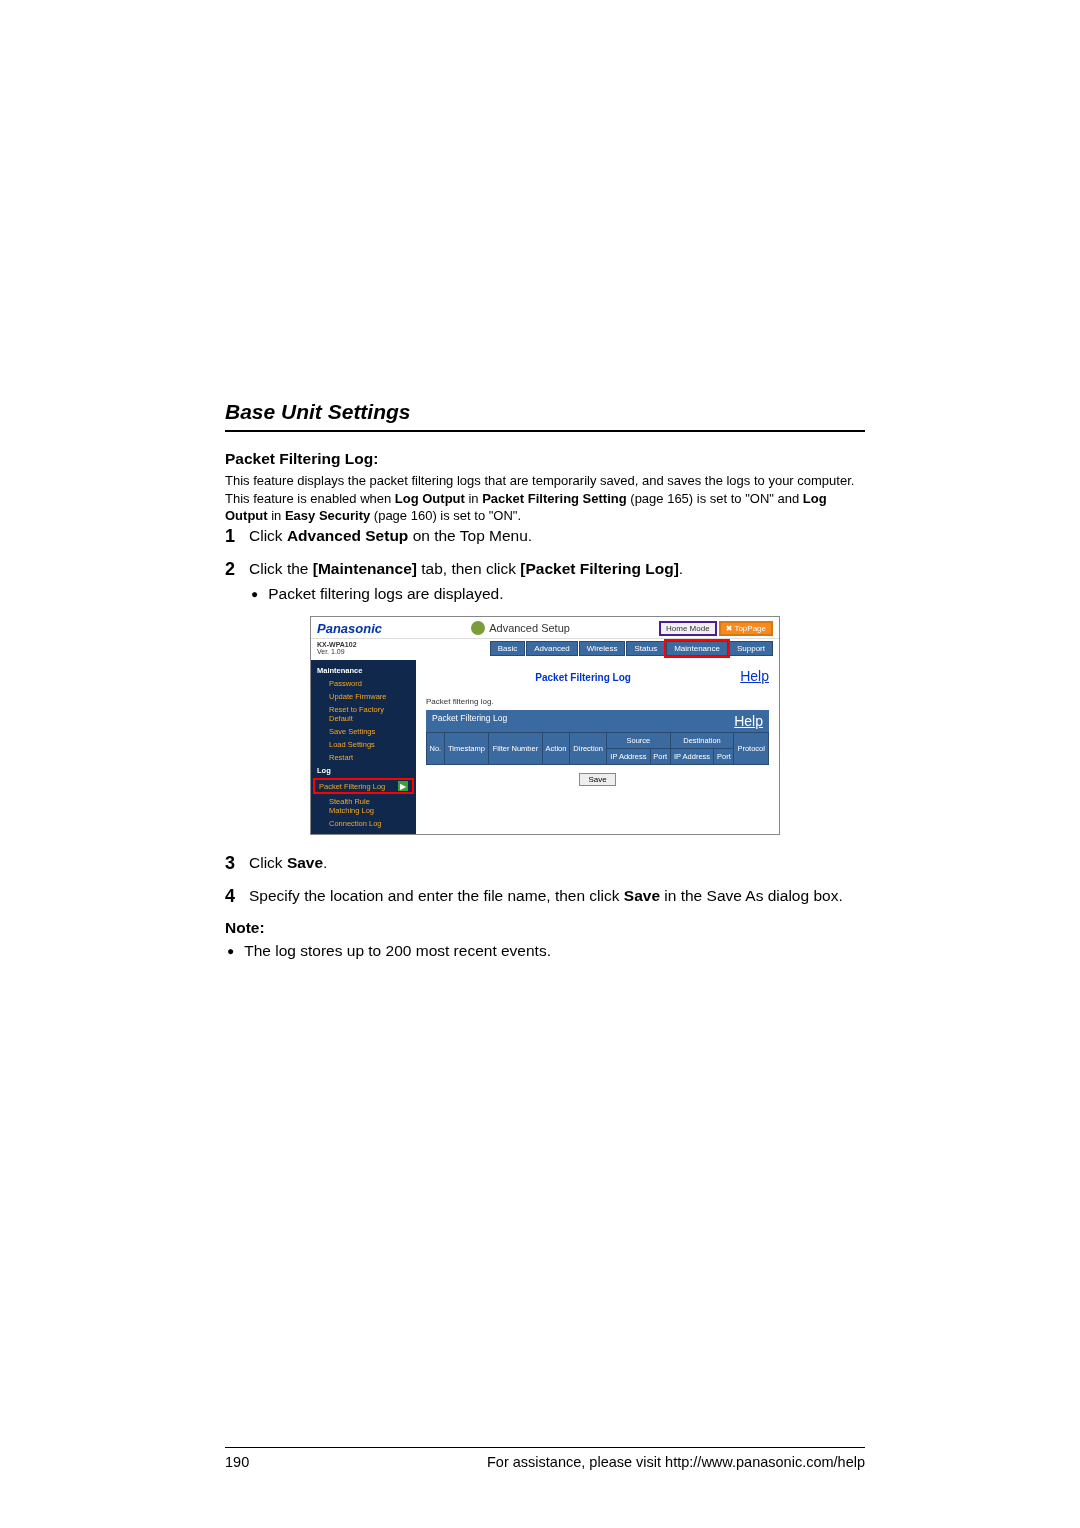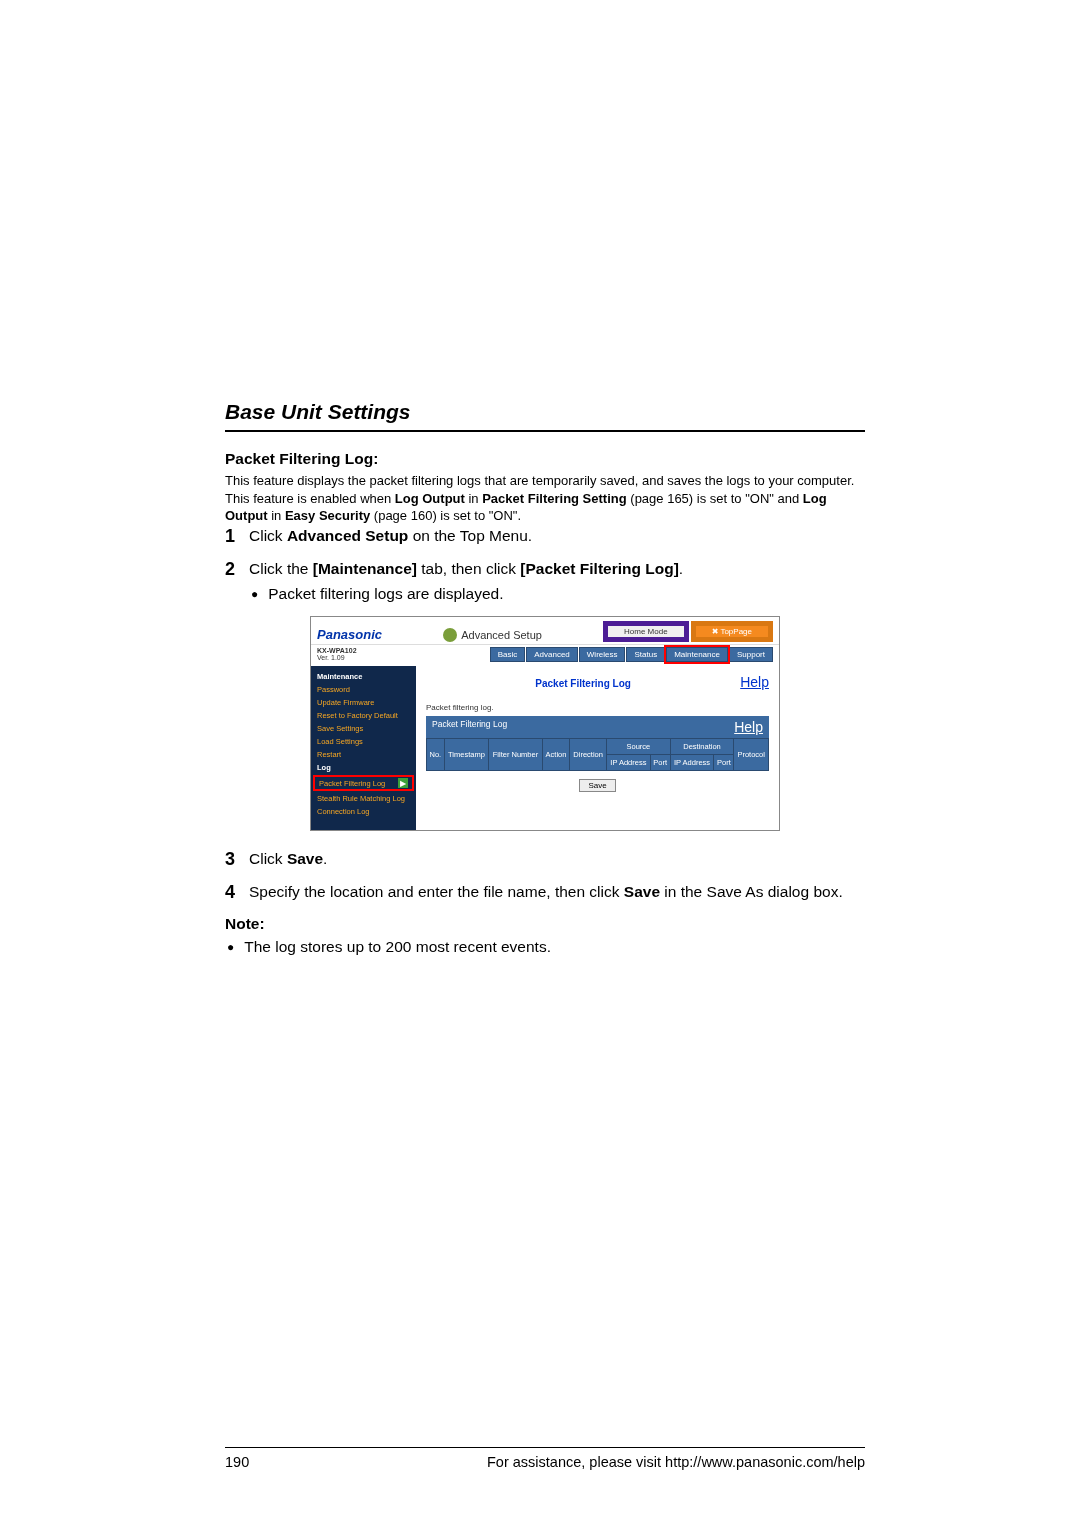--- a/index.html
+++ b/index.html
@@ -48,39 +48,39 @@
       margin: 8px 0 18px 0;
     }
     .screenshot {
       width: 470px;
       border: 1px solid #888;
       background: #fff;
       font-size: 8px;
     }
     .ss-top {
       display: flex;
-      align-items: flex-end;
+      align-items: flex-start;
       justify-content: space-between;
       padding: 4px 6px 2px 6px;
       border-bottom: 1px solid #ddd;
     }
     .brand {
       color: #0033aa;
       font-weight: bold;
       font-size: 13px;
       font-style: italic;
     }
     .adv-setup { display: flex; align-items: center; gap: 4px; font-size: 11px; color: #333; }
     .adv-setup .icon {
       width: 14px; height: 14px; border-radius: 50%;
       background: #7a9e3a; display: inline-block;
     }
     .mode-btns { display: flex; gap: 2px; }
     .mode-btn {
-      border: 5px solid #4c1d95; padding: 1px 16px; font-size: 8px;
+      border: 2px solid #4c1d95; padding: 1px 5px; font-size: 8px;
       background: #f0f0f0; color: #333;
     }
     .mode-btn.orange { background: #f58a1f; color: #fff; border-color: #d97812; }
     .ss-second {
       display: flex;
       justify-content: space-between;
       padding: 2px 6px 4px 6px;
     }
     .model { font-size: 7px; text-align: left; color: #333; }
     .tabs { display: flex; gap: 1px; }
@@ -89,21 +89,21 @@
       font-size: 8px; border: 1px solid #2a4a70;
     }
     .tab.highlight-red { box-shadow: 0 0 0 2px #ff0000; position: relative; z-index: 2; }
     .ss-body { display: flex; }
     .ss-sidebar {
       width: 105px; background: #10284b; color: #fff;
       font-size: 7.5px; padding: 4px 0;
     }
     .sb-head { color: #fff; font-weight: bold; padding: 2px 6px; font-size: 7.5px; }
     .sb-item {
-      color: #f5a623; padding: 2px 6px; cursor: pointer;
+      color: #f5a623; padding: 2px 18px; cursor: pointer;
     }
     .sb-item.red-box {
       border: 2px solid #ff0000;
       display: flex; justify-content: space-between; align-items: center;
       margin: 1px 2px;
       padding: 1px 4px;
     }
     .arrow-box {
       width: 10px; height: 10px; background: #3aa03a;
       display: inline-flex; align-items: center; justify-content: center;

